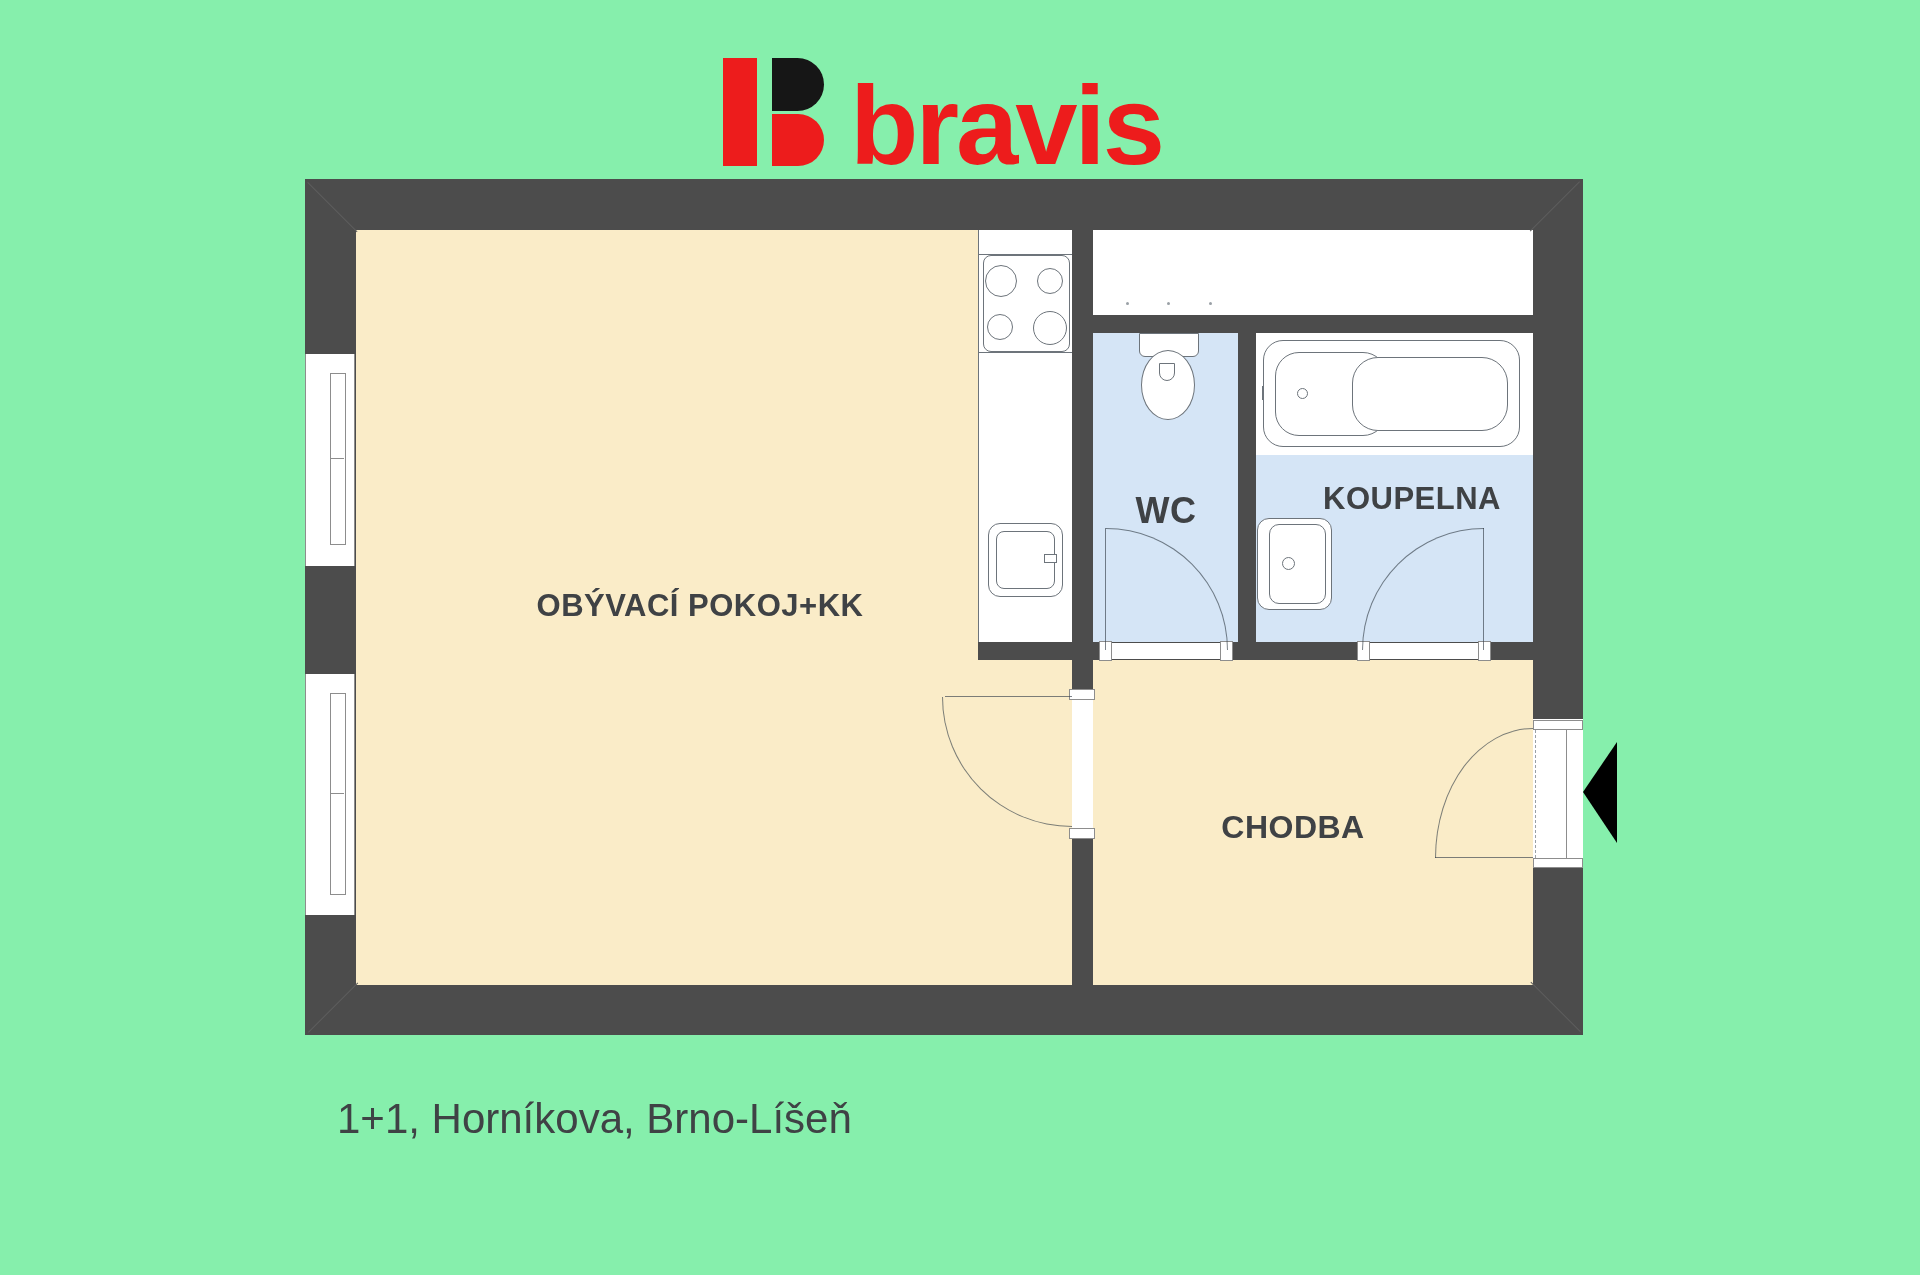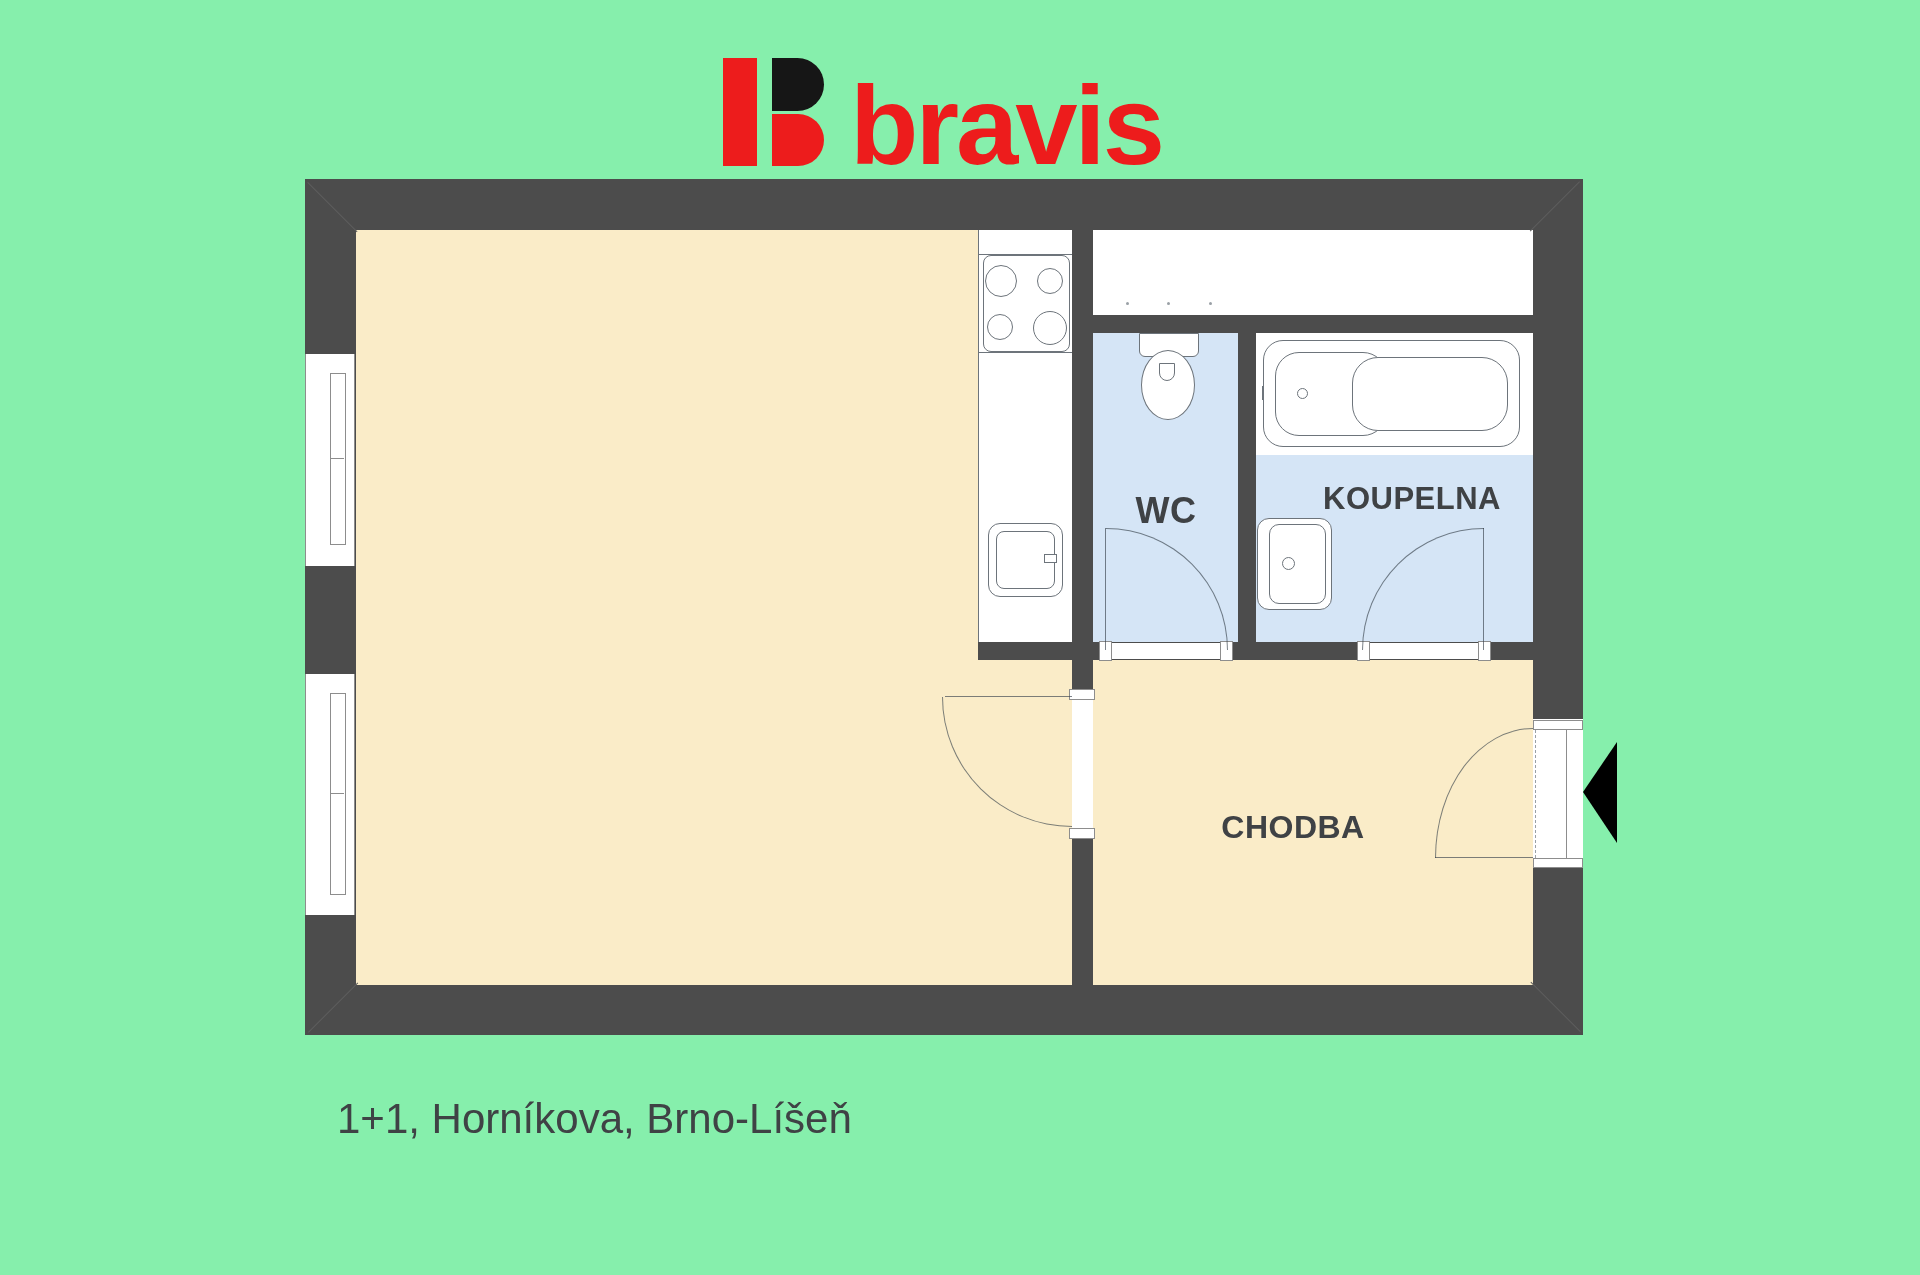--- a/index.html
+++ b/index.html
@@ -130,19 +130,20 @@
 
   <div class="opening" style="left:1533px;top:719px;width:50px;height:149px;"></div>
   <div class="jamb" style="left:1533px;top:720px;width:50px;height:10px;"></div>
   <div class="jamb" style="left:1533px;top:858px;width:50px;height:10px;"></div>
   <div class="thin-line" style="left:1566px;top:730px;width:0;height:128px;border-left:1px solid #8d8d8d;"></div>
   <div class="thin-line" style="left:1535px;top:730px;width:0;height:128px;border-left:1px dashed #9aa0a6;"></div>
   <div class="leaf" style="left:1435px;top:857px;width:98px;height:0;border-top:1.5px solid rgba(55,65,75,0.65);"></div>
   <div class="arc" style="left:1435px;top:728px;width:98px;height:130px;border-top-width:1.5px;border-left-width:1.5px;border-top-left-radius:98px 130px;"></div>
   <div style="position:absolute;left:1583px;top:742px;width:0;height:0;border-top:50px solid transparent;border-bottom:51px solid transparent;border-right:34px solid #000;"></div>
 
+  <div class="room-label" style="left:700px;top:606px;font-size:31px;">OBÝVACÍ POKOJ+KK</div>
   <div class="room-label" style="left:1166px;top:478px;font-size:36px;margin-top:33px;">WC</div>
   <div class="room-label" style="left:1412px;top:499px;font-size:31px;">KOUPELNA</div>
   <div class="room-label" style="left:1293px;top:827px;font-size:32px;">CHODBA</div>
 
   <div class="caption">1+1, Horníkova, Brno-Líšeň</div>
 
 </div>
 
 </body></html>

